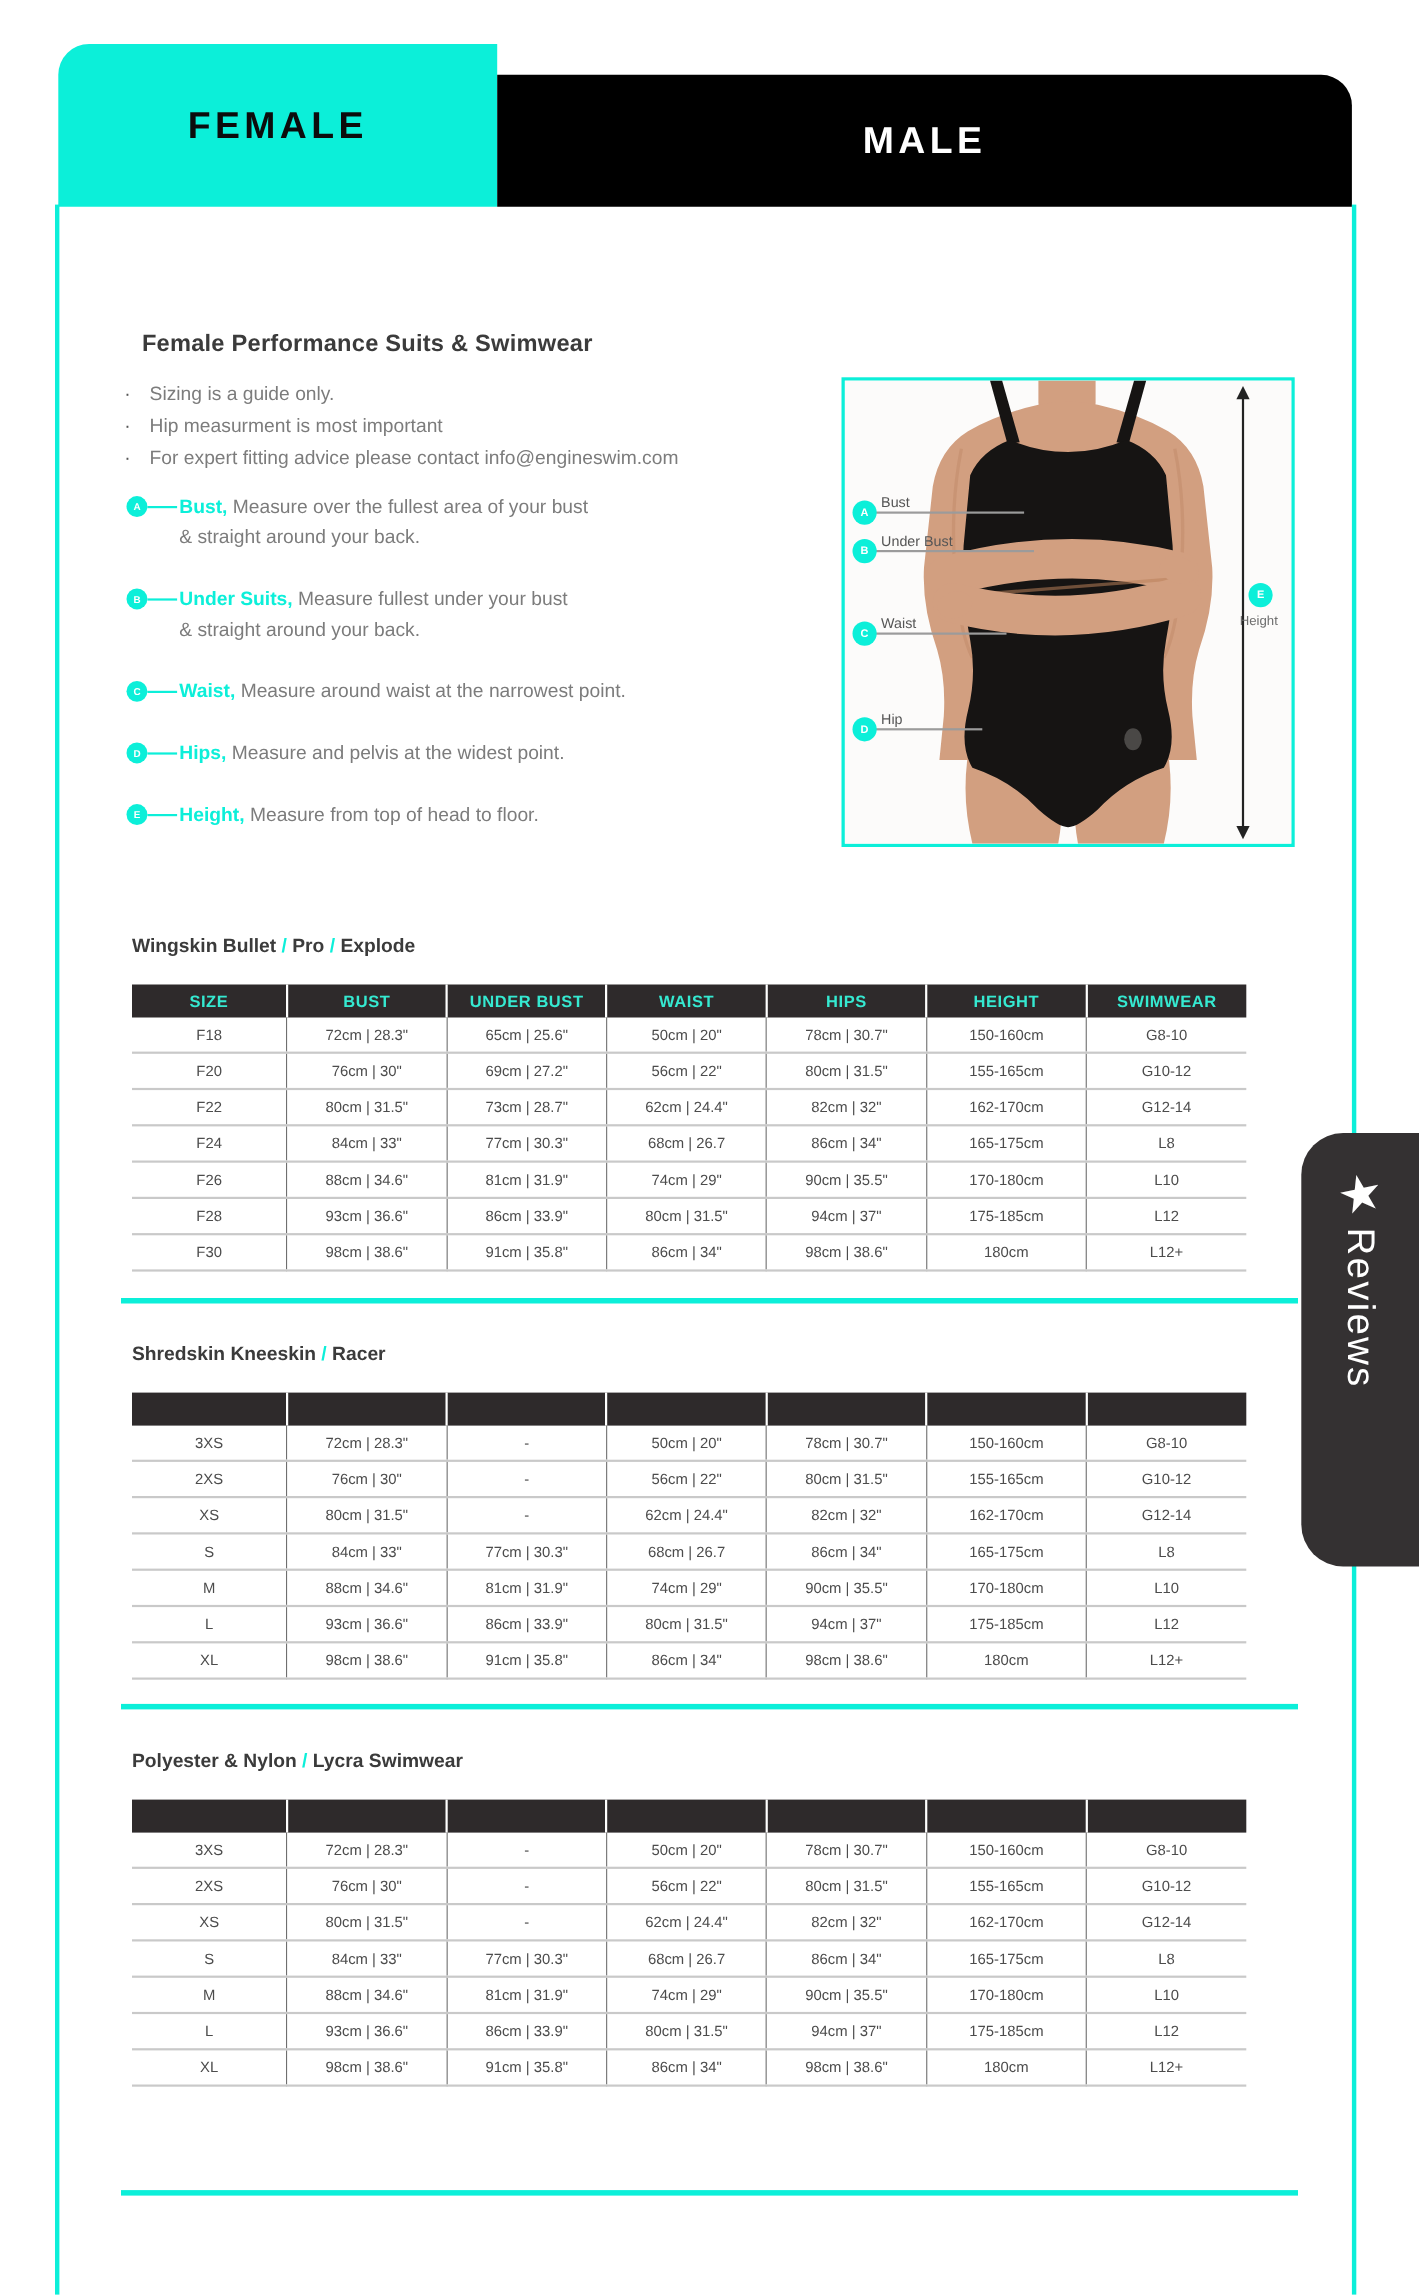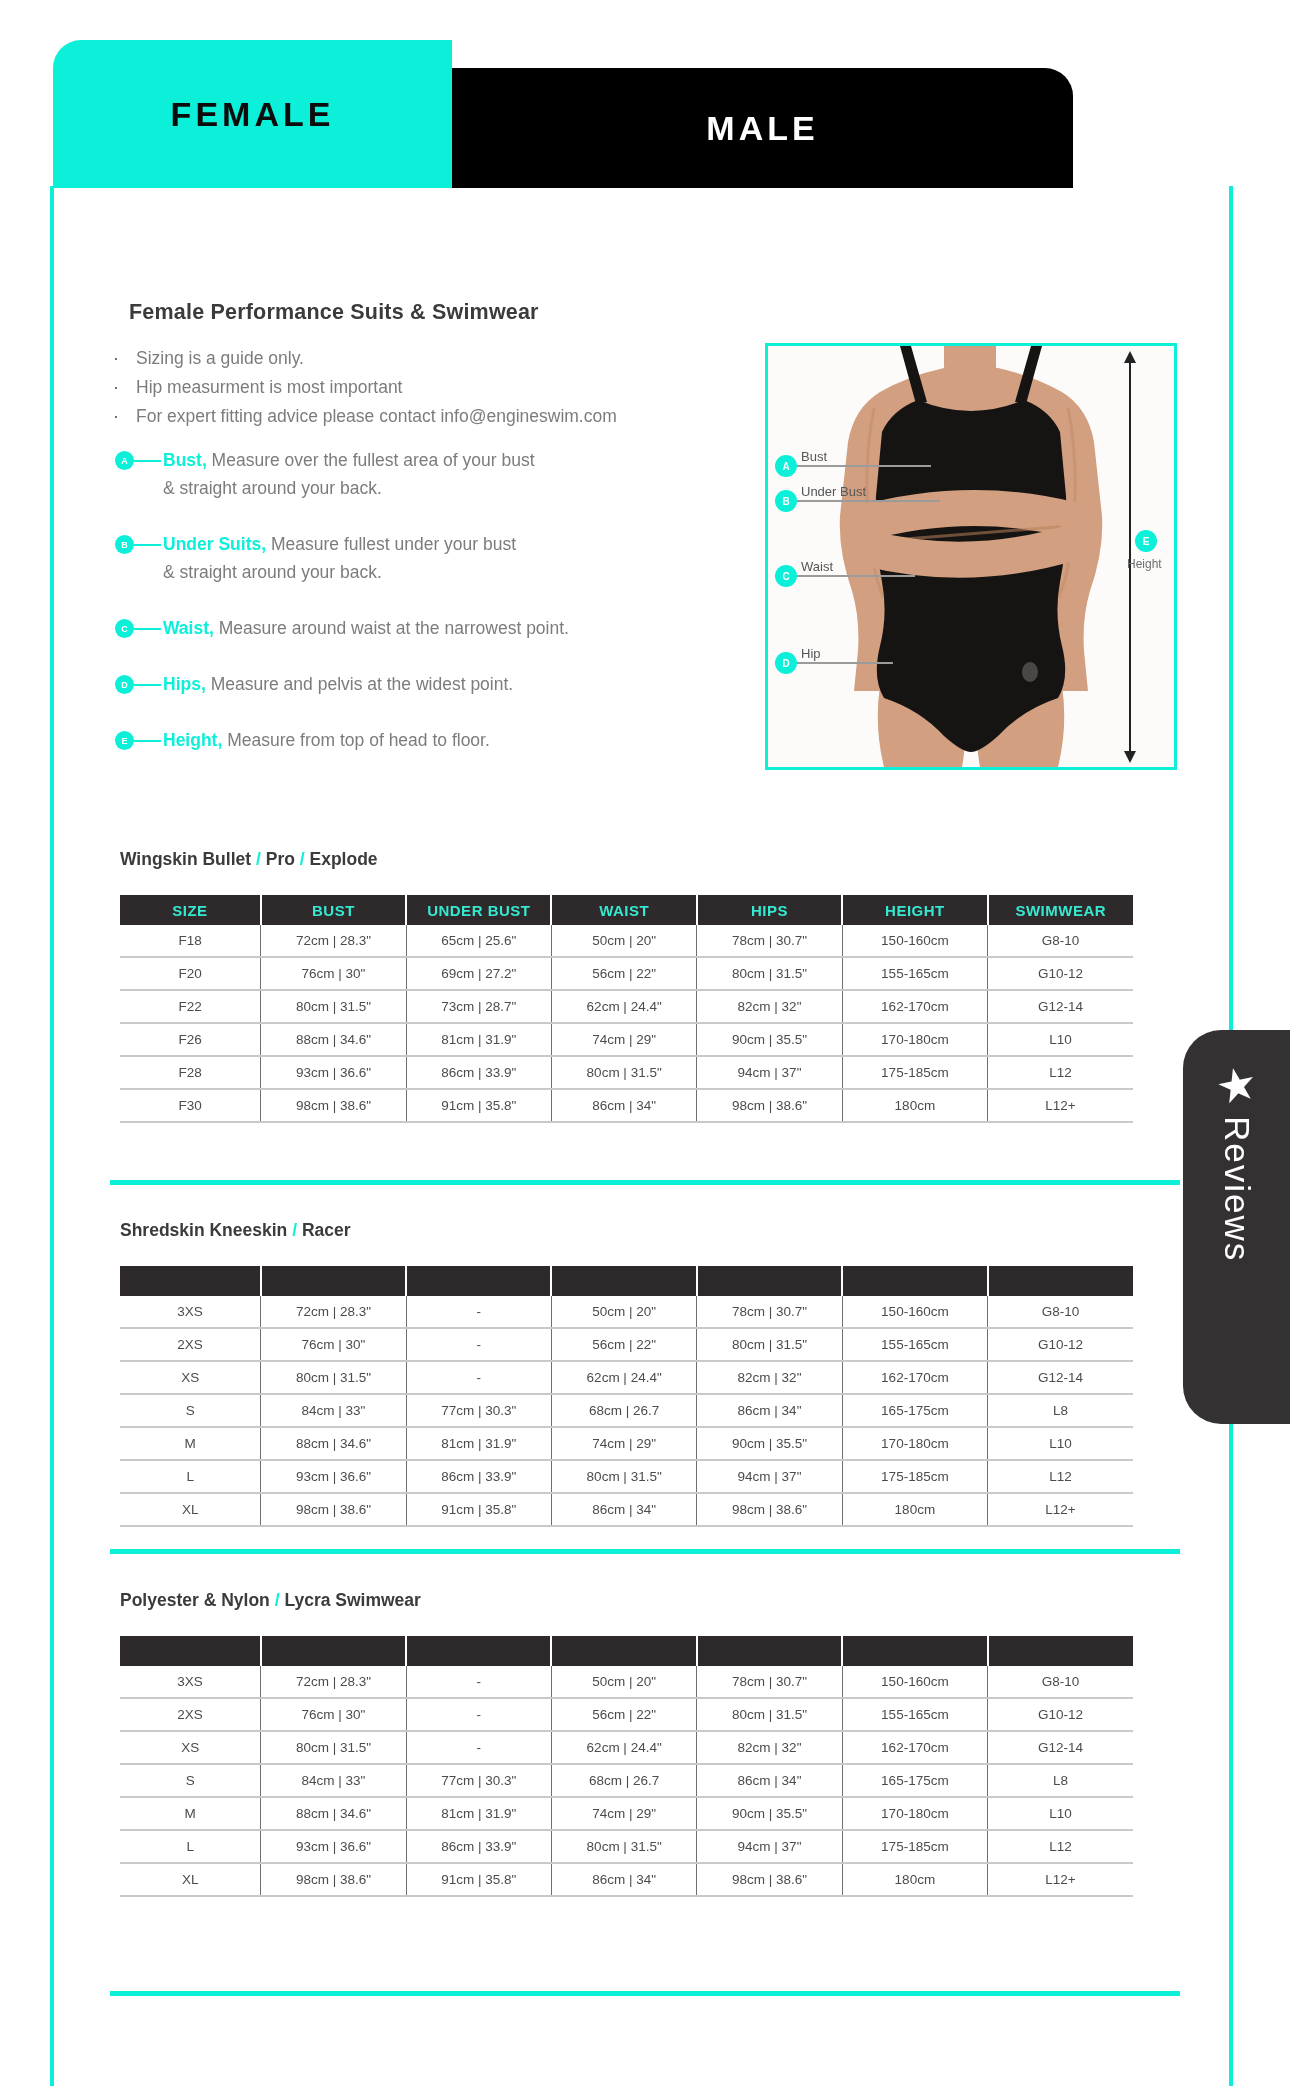--- a/index.html
+++ b/index.html
@@ -7,21 +7,21 @@
     --hdr-bg:#2e2a2b;
     --hdr-tx:#35e9d1;
     --rev-bg:#343132;
   }
   html,body{margin:0;padding:0;background:#fff;}
   body{width:1290px;height:2086px;position:relative;overflow:hidden;
        font-family:"Liberation Sans","DejaVu Sans",sans-serif;}
   .page{position:absolute;inset:0;}
 
   
-  .tab-bar{position:absolute;left:53px;top:40px;width:1020px;height:148px;display:flex;}
+  .tab-bar{position:absolute;left:53px;top:40px;width:1176px;height:148px;display:flex;}
   .tab-female{width:399px;background:var(--accent);border-radius:28px 0 0 0;
       display:flex;align-items:center;justify-content:center;color:#0c0c0c;}
   .tab-dark{flex:1;background:#000;border-radius:0 28px 0 0;display:flex;margin-top:28px;}
   .tab-dark .tab{flex:1;display:flex;align-items:center;justify-content:center;color:#fff;}
   .tab-lbl{font-size:34px;font-weight:700;letter-spacing:4px;}
 
   
   .border-left,.border-right{position:absolute;top:186px;width:4px;height:1900px;background:var(--accent);}
   .border-left{left:50px;}
   .border-right{left:1229px;}
@@ -252,20 +252,29 @@
           <tr>
             <td>F22</td>
             <td>80cm | 31.5"</td>
             <td>73cm | 28.7"</td>
             <td>62cm | 24.4"</td>
             <td>82cm | 32"</td>
             <td>162-170cm</td>
             <td>G12-14</td>
           </tr>
           <tr>
+            <td>F24</td>
+            <td>84cm | 33"</td>
+            <td>77cm | 30.3"</td>
+            <td>68cm | 26.7</td>
+            <td>86cm | 34"</td>
+            <td>165-175cm</td>
+            <td>L8</td>
+          </tr>
+          <tr>
             <td>F26</td>
             <td>88cm | 34.6"</td>
             <td>81cm | 31.9"</td>
             <td>74cm | 29"</td>
             <td>90cm | 35.5"</td>
             <td>170-180cm</td>
             <td>L10</td>
           </tr>
           <tr>
             <td>F28</td>

